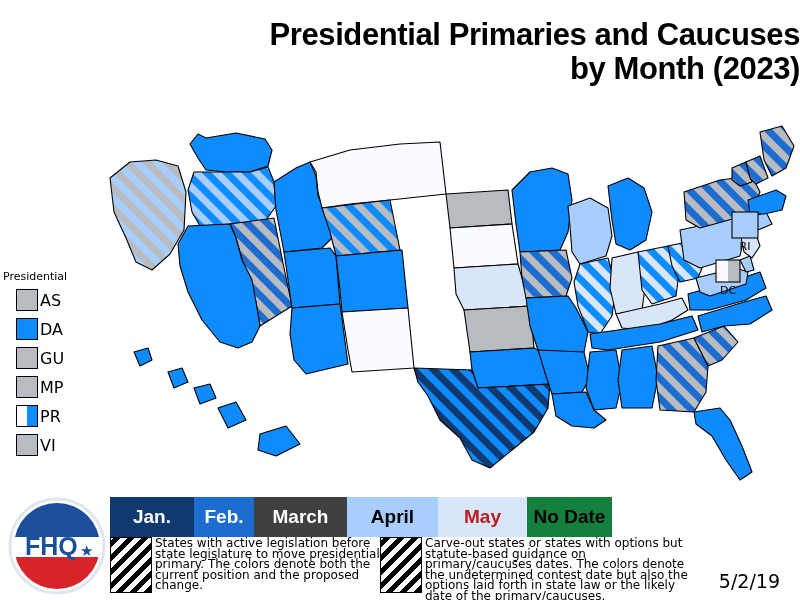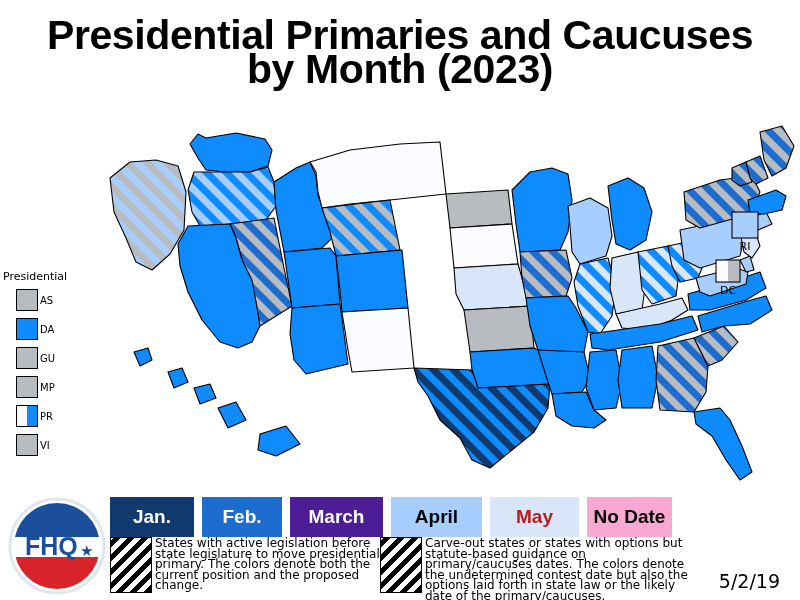--- a/index.html
+++ b/index.html
@@ -8,54 +8,54 @@
     width: 800px; height: 600px;
     background: #ffffff;
     font-family: "DejaVu Sans", sans-serif;
     overflow: hidden;
   }
   #root { position: relative; width: 800px; height: 600px; background: #fff; }
 
   
   .title {
     position: absolute; left: 0; top: 18px; width: 800px;
-    text-align: center;
+    text-align: right;
     font-family: "Liberation Sans", sans-serif;
     font-weight: bold;
-    font-size: 41px;
+    font-size: 31px;
     line-height: 34px;
     color: #000;
     letter-spacing: -0.4px;
   }
 
   
   .territories {
     position: absolute; left: 2px; top: 270px; width: 80px;
   }
   .territories-title {
     font-family: "DejaVu Sans", sans-serif;
     font-size: 11px; color: #000; margin-bottom: 6px; padding-left: 1px;
   }
   .terr-row { display: flex; align-items: center; height: 22px; margin-bottom: 7px; padding-left: 14px; }
   .terr-swatch {
     width: 22px; height: 22px; border: 1px solid #000; flex: none;
     position: relative; overflow: hidden;
   }
-  .terr-label { font-size: 10px; color: #000; margin-left: 2px; font-family: "DejaVu Sans", sans-serif; }
+  .terr-label { font-size: 16px; color: #000; margin-left: 2px; font-family: "DejaVu Sans", sans-serif; }
   .half-left, .half-right { position: absolute; top: 0; height: 100%; width: 50%; }
   .half-left { left: 0; } .half-right { right: 0; }
 
   
   .map-wrap { position: absolute; left: 60px; top: 120px; width: 740px; height: 370px; }
   .map-wrap svg { display: block; }
   .state { stroke: #000; stroke-width: 1.1; stroke-linejoin: round; }
   .boxlabel { font-family: "DejaVu Sans", sans-serif; font-size: 11px; fill: #000; }
 
   
-  .legend-bar { position: absolute; left: 110px; top: 497px; height: 40px; display: flex; gap: 8px; }
+  .legend-bar { position: absolute; left: 110px; top: 497px; height: 40px; display: flex; }
   .legend-cell {
     height: 40px;
     display: flex; align-items: center; justify-content: center;
     font-family: "Liberation Sans", sans-serif;
     font-weight: bold; font-size: 19px;
     border: 1px solid transparent;
   }
 
   .explain-row { position: absolute; left: 110px; top: 537px; width: 620px; display: flex; }
   .hatch-sw {
@@ -310,25 +310,25 @@
             <rect x="668" y="140" width="12" height="22" fill="#b8bcc0"></rect>
             <rect x="656" y="140" width="24" height="22" fill="none" stroke="#000" stroke-width="1.1"></rect>
             <text x="668" y="174" text-anchor="middle" class="boxlabel">DC</text>
           </g>
         </g>
     </svg>
   </div>
 
   <div class="legend-bar" id="legend-bar">
       <div class="legend-cell" style="width: 84px; background: rgb(16, 58, 110); color: rgb(255, 255, 255);">Jan.</div>
-      <div class="legend-cell" style="width: 80px; background: rgb(29, 109, 208); color: rgb(255, 255, 255);">Feb.</div>
-      <div class="legend-cell" style="width: 93px; background: #4c1d95; color: rgb(255, 255, 255);">March</div>
+      <div class="legend-cell" style="width: 60px; background: rgb(29, 109, 208); color: rgb(255, 255, 255);">Feb.</div>
+      <div class="legend-cell" style="width: 93px; background: #404040; color: rgb(255, 255, 255);">March</div>
       <div class="legend-cell" style="width: 91px; background: rgb(168, 206, 255); color: #000000;">April</div>
       <div class="legend-cell" style="width: 89px; background: rgb(217, 230, 250); color: #b91c1c;">May</div>
-      <div class="legend-cell" style="width: 85px; background: #f9a8d4; color: rgb(0, 0, 0); text-align: center;">No Date</div>
+      <div class="legend-cell" style="width: 85px; background: #15803d; color: rgb(0, 0, 0); text-align: center;">No Date</div>
     </div>
 
   <div class="explain-row">
     <div class="hatch-sw"></div>
     <div class="explain-text explain-a">States with active legislation before state legislature to move presidential primary. The colors denote both the current position and the proposed change.</div>
     <div class="hatch-sw"></div>
     <div class="explain-text explain-b">Carve-out states or states with options but statute-based guidance on primary/caucuses dates. The colors denote the undetermined contest date but also the options laid forth in state law or the likely date of the primary/caucuses.</div>
   </div>
 
   <div class="logo">

